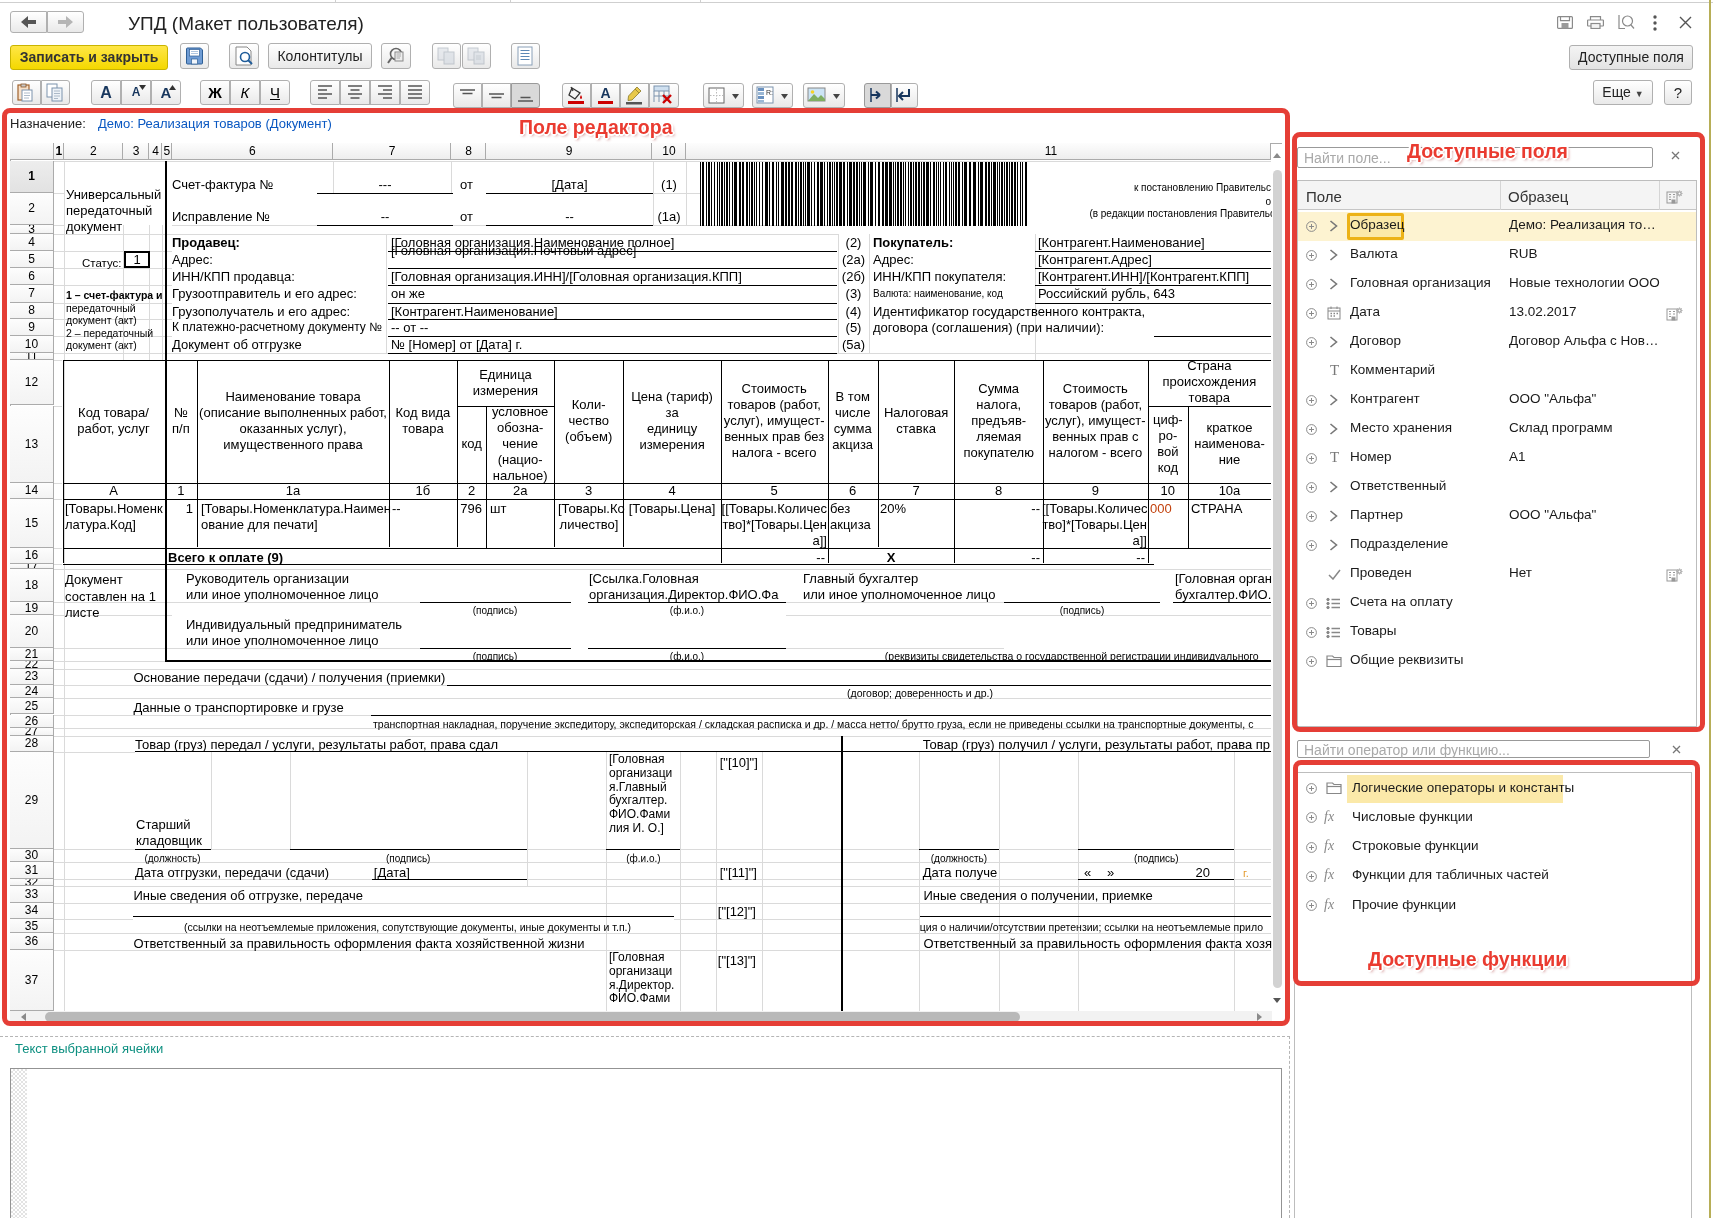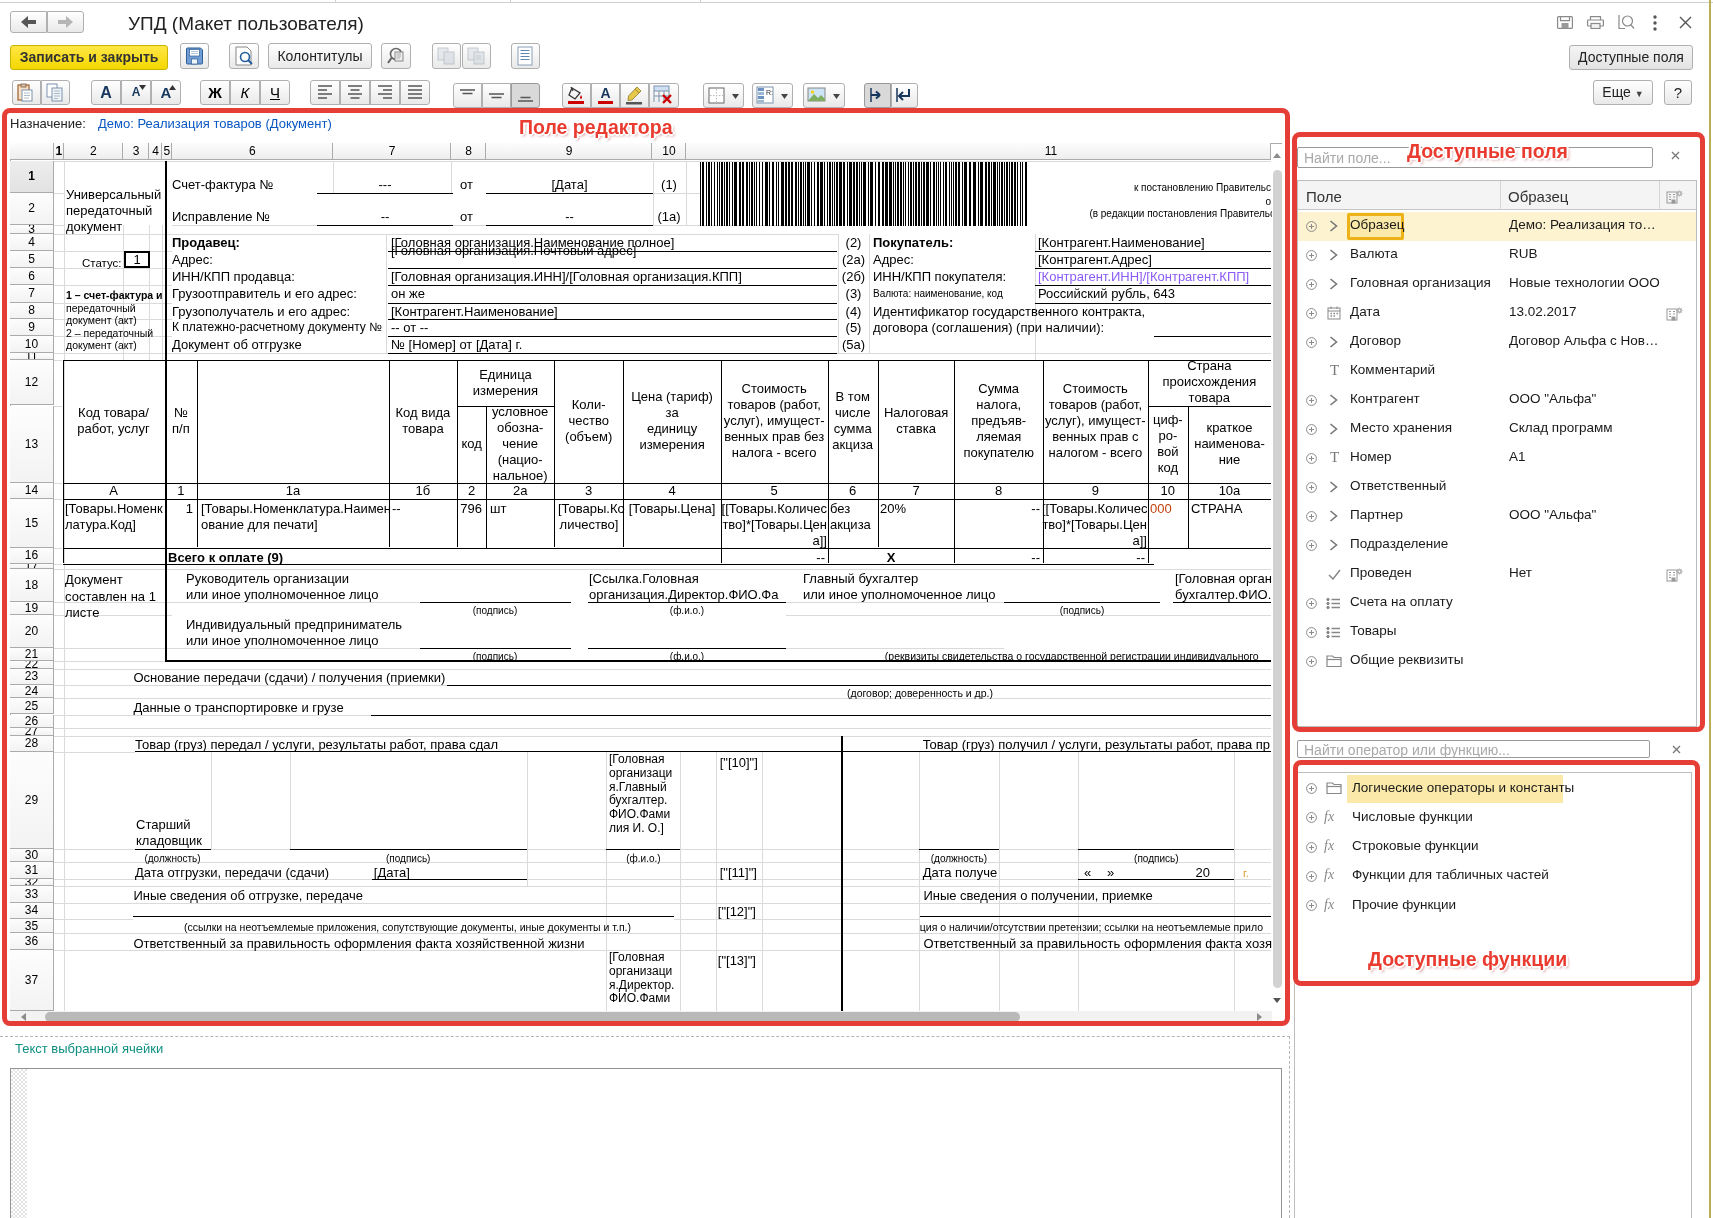--- a/index.html
+++ b/index.html
@@ -544,31 +544,32 @@
 <div class="a" style="left:162px;top:193.8px;font-size:13px;color:#000;line-height:16px;white-space:nowrap;">Документ об отгрузке</div>
 <div class="a" style="left:381px;top:193.8px;font-size:13px;color:#000;line-height:16px;white-space:nowrap;">№ [Номер] от [Дата] г.</div>
 <div class="a" style="left:828px;top:92.0px;font-size:13px;color:#000;line-height:16px;width:31px;text-align:center;white-space:nowrap;">(2)</div>
 <div class="a" style="left:863px;top:92.0px;font-size:13px;color:#000;line-height:16px;white-space:nowrap;"><b>Покупатель:</b></div>
 <div class="a" style="left:1028px;top:92.0px;font-size:13px;color:#000;line-height:16px;white-space:nowrap;">[Контрагент.Наименование]</div>
 <div class="a" style="left:828px;top:109.2px;font-size:13px;color:#000;line-height:16px;width:31px;text-align:center;white-space:nowrap;">(2а)</div>
 <div class="a" style="left:863px;top:109.2px;font-size:13px;color:#000;line-height:16px;white-space:nowrap;">Адрес:</div>
 <div class="a" style="left:1028px;top:109.2px;font-size:13px;color:#000;line-height:16px;white-space:nowrap;">[Контрагент.Адрес]</div>
 <div class="a" style="left:828px;top:126.0px;font-size:13px;color:#000;line-height:16px;width:31px;text-align:center;white-space:nowrap;">(2б)</div>
 <div class="a" style="left:863px;top:126.0px;font-size:13px;color:#000;line-height:16px;white-space:nowrap;">ИНН/КПП покупателя:</div>
-<div class="a" style="left:1028px;top:126.0px;font-size:13px;color:#8b5cf6;line-height:16px;white-space:nowrap;">[Контрагент.ИНН]/[Контрагент.КПП]</div>
+<div class="a" style="left:1028px;top:126.0px;font-size:13px;color:#000000;line-height:16px;white-space:nowrap;">[Контрагент.ИНН]/[Контрагент.КПП]</div>
 <div class="a" style="left:828px;top:143.2px;font-size:13px;color:#000;line-height:16px;width:31px;text-align:center;white-space:nowrap;">(3)</div>
 <div class="a" style="left:863px;top:143.2px;font-size:10px;color:#000;line-height:16px;white-space:nowrap;">Валюта: наименование, код</div>
 <div class="a" style="left:1028px;top:143.2px;font-size:13px;color:#000;line-height:16px;white-space:nowrap;">Российский рубль, 643</div>
 <div class="a" style="left:828px;top:160.5px;font-size:13px;color:#000;line-height:16px;width:31px;text-align:center;white-space:nowrap;">(4)</div>
 <div class="a" style="left:863px;top:160.5px;font-size:13px;color:#000;line-height:16px;white-space:nowrap;">Идентификатор государственного контракта,</div>
 <div class="a" style="left:828px;top:177.1px;font-size:13px;color:#000;line-height:16px;width:31px;text-align:center;white-space:nowrap;">(5)</div>
 <div class="a" style="left:863px;top:177.1px;font-size:13px;color:#000;line-height:16px;white-space:nowrap;">договора (соглашения) (при наличии):</div>
 <div class="a" style="left:828px;top:193.8px;font-size:13px;color:#000;line-height:16px;width:31px;text-align:center;white-space:nowrap;">(5а)</div>
 <div class="a" style="left:52.5px;top:262.4px;width:102.0px;text-align:center;font-size:13px;line-height:16px;">Код товара/<br>работ, услуг</div>
 <div class="a" style="left:154.5px;top:262.4px;width:32.8px;text-align:center;font-size:13px;line-height:16px;">№<br>п/п</div>
+<div class="a" style="left:187.3px;top:246.4px;width:191.5px;text-align:center;font-size:13px;line-height:16px;">Наименование товара<br>(описание выполненных работ,<br>оказанных услуг),<br>имущественного права</div>
 <div class="a" style="left:378.8px;top:262.4px;width:68.2px;text-align:center;font-size:13px;line-height:16px;">Код вида<br>товара</div>
 <div class="a" style="left:447px;top:224.0px;width:97px;text-align:center;font-size:13px;line-height:16px;">Единица<br>измерения</div>
 <div class="a" style="left:447px;top:293.0px;width:29.3px;text-align:center;font-size:13px;line-height:16px;">код</div>
 <div class="a" style="left:476.3px;top:261.0px;width:67.7px;text-align:center;font-size:13px;line-height:16px;">условное<br>обозна-<br>чение<br>(нацио-<br>нальное)</div>
 <div class="a" style="left:544px;top:254.4px;width:69.3px;text-align:center;font-size:13px;line-height:16px;">Коли-<br>чество<br>(объем)</div>
 <div class="a" style="left:613.3px;top:246.4px;width:97.5px;text-align:center;font-size:13px;line-height:16px;">Цена (тариф)<br>за<br>единицу<br>измерения</div>
 <div class="a" style="left:710.8px;top:238.4px;width:106.7px;text-align:center;font-size:13px;line-height:16px;">Стоимость<br>товаров (работ,<br>услуг), имущест-<br>венных прав без<br>налога - всего</div>
 <div class="a" style="left:817.5px;top:246.4px;width:50.4px;text-align:center;font-size:13px;line-height:16px;">В том<br>числе<br>сумма<br>акциза</div>
 <div class="a" style="left:867.9px;top:262.4px;width:76.5px;text-align:center;font-size:13px;line-height:16px;">Налоговая<br>ставка</div>
 <div class="a" style="left:944.4px;top:238.4px;width:88.6px;text-align:center;font-size:13px;line-height:16px;">Сумма<br>налога,<br>предъяв-<br>ляемая<br>покупателю</div>
@@ -619,20 +620,21 @@
 <div class="a" style="left:410px;top:461px;font-size:10px;color:#000;line-height:13px;width:150px;text-align:center;white-space:nowrap;">(подпись)</div>
 <div class="a" style="left:578px;top:461px;font-size:10px;color:#000;line-height:13px;width:198px;text-align:center;white-space:nowrap;">(ф.и.о.)</div>
 <div class="a" style="left:994px;top:461px;font-size:10px;color:#000;line-height:13px;width:156px;text-align:center;white-space:nowrap;">(подпись)</div>
 <div class="a" style="left:176px;top:473.5px;font-size:13px;color:#000;line-height:16px;white-space:normal;">Индивидуальный предприниматель<br>или иное уполномоченное лицо</div>
 <div class="a" style="left:410px;top:507px;font-size:10px;color:#000;line-height:13px;width:150px;text-align:center;white-space:nowrap;">(подпись)</div>
 <div class="a" style="left:578px;top:507px;font-size:10px;color:#000;line-height:13px;width:198px;text-align:center;white-space:nowrap;">(ф.и.о.)</div>
 <div class="a" style="left:874.8px;top:507px;font-size:10.5px;color:#000;line-height:13.5px;white-space:nowrap;">(реквизиты свидетельства о государственной  регистрации индивидуального</div>
 <div class="a" style="left:123.4px;top:527px;font-size:13px;color:#000;line-height:16px;white-space:nowrap;">Основание передачи (сдачи) / получения (приемки)</div>
 <div class="a" style="left:750px;top:544px;font-size:10.5px;color:#000;line-height:13.5px;width:320px;text-align:center;white-space:nowrap;">(договор; доверенность и др.)</div>
 <div class="a" style="left:123.4px;top:556.9px;font-size:13px;color:#000;line-height:16px;white-space:nowrap;">Данные о транспортировке и грузе</div>
+<div class="a" style="left:363px;top:574.5px;font-size:10.5px;color:#000;line-height:13.5px;white-space:nowrap;">транспортная накладная, поручение экспедитору, экспедиторская / складская расписка и др. / масса нетто/ брутто груза, если не приведены ссылки на транспортные документы, с</div>
 <div class="a" style="left:125px;top:594.2px;font-size:13px;color:#000;line-height:16px;white-space:nowrap;">Товар (груз) передал / услуги, результаты работ, права сдал</div>
 <div class="a" style="left:912.7px;top:594.2px;font-size:13px;color:#000;line-height:16px;white-space:nowrap;">Товар (груз) получил / услуги, результаты работ, права пр</div>
 <div class="a" style="left:126px;top:674px;font-size:13px;color:#000;line-height:16px;white-space:normal;">Старший<br>кладовщик</div>
 <div class="a" style="left:599px;top:610px;font-size:12px;color:#000;line-height:13.8px;white-space:normal;">[Головная<br>организаци<br>я.Главный<br>бухгалтер.<br>ФИО.Фами<br>лия И. О.]</div>
 <div class="a" style="left:709.7px;top:612px;font-size:13px;color:#000;line-height:16px;white-space:nowrap;">["[10]"]</div>
 <div class="a" style="left:125px;top:708.5px;font-size:10px;color:#000;line-height:13px;width:75px;text-align:center;white-space:nowrap;">(должность)</div>
 <div class="a" style="left:279.7px;top:708.5px;font-size:10px;color:#000;line-height:13px;width:237px;text-align:center;white-space:nowrap;">(подпись)</div>
 <div class="a" style="left:596.4px;top:708.5px;font-size:10px;color:#000;line-height:13px;width:74px;text-align:center;white-space:nowrap;">(ф.и.о.)</div>
 <div class="a" style="left:908.9px;top:708.5px;font-size:10px;color:#000;line-height:13px;width:80px;text-align:center;white-space:nowrap;">(должность)</div>
 <div class="a" style="left:1068.3px;top:708.5px;font-size:10px;color:#000;line-height:13px;width:156px;text-align:center;white-space:nowrap;">(подпись)</div>

